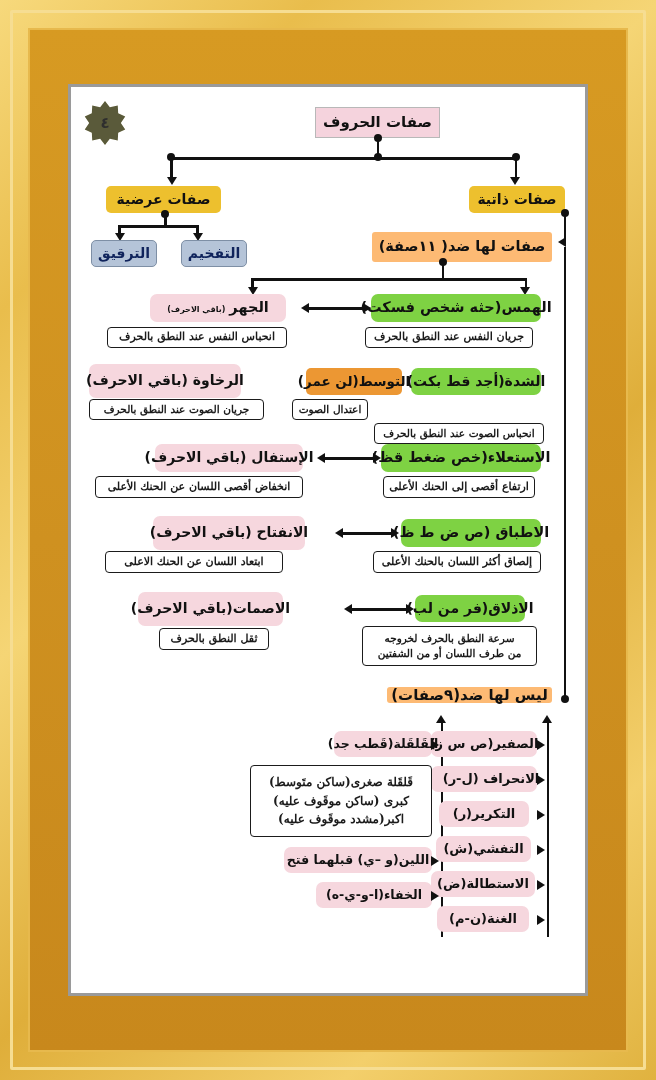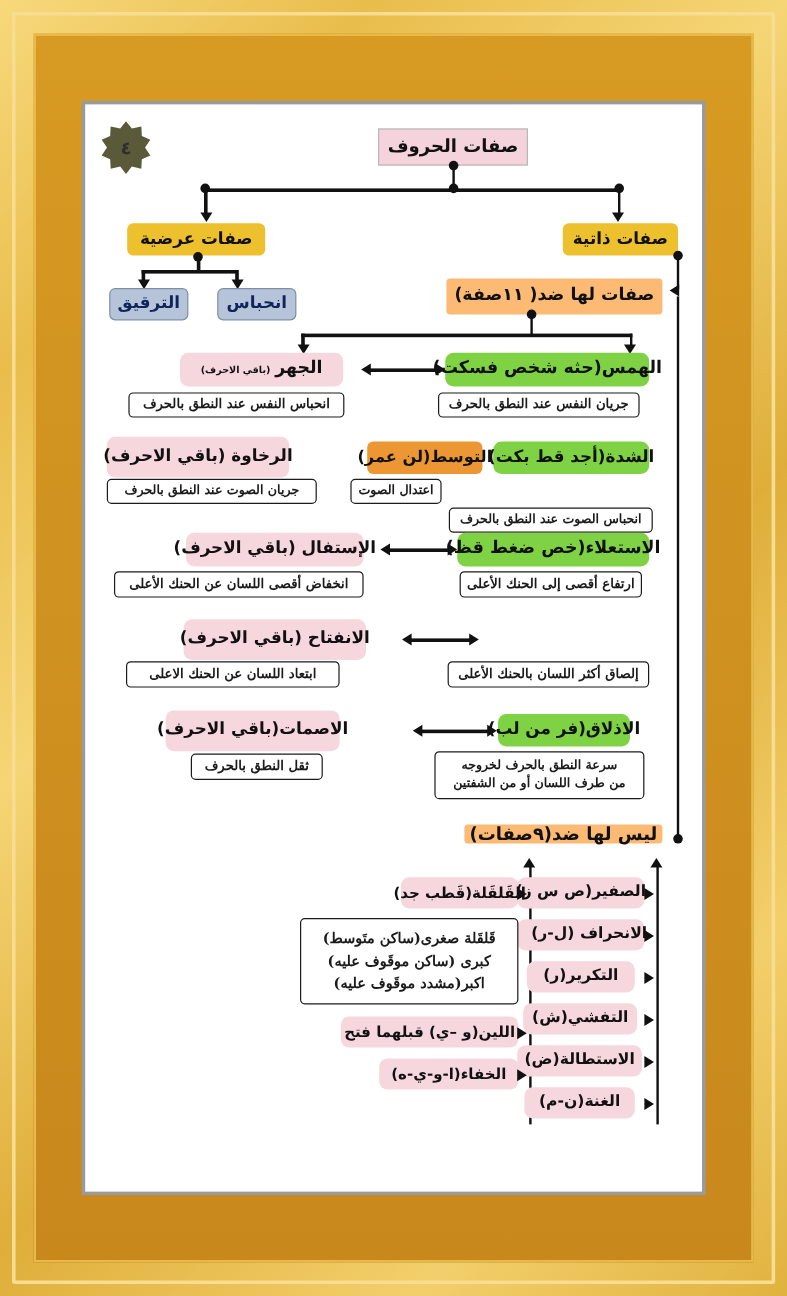--- a/index.html
+++ b/index.html
@@ -130,21 +130,21 @@
 
     <div class="dot" style="left:90px;top:123px;"></div>
     <div class="vline" style="left:93px;top:128px;height:12px;"></div>
     <div class="hline" style="left:47px;width:80px;top:138px;"></div>
     <div class="vline" style="left:47px;top:138px;height:10px;"></div>
     <div class="arr-d" style="left:44px;top:146px;"></div>
     <div class="vline" style="left:125px;top:138px;height:10px;"></div>
     <div class="arr-d" style="left:122px;top:146px;"></div>
 
     <div class="node blue" style="left:110px;top:153px;width:66px;height:27px;font-size:14px;">
-      <span>انحباس</span>
+      <span>التفخيم</span>
     </div>
     <div class="node blue" style="left:20px;top:153px;width:66px;height:27px;font-size:14px;">
       <span>الترقيق</span>
     </div>
 
     <div class="dot" style="right:16px;top:122px;"></div>
     <div class="vline" style="right:19px;top:126px;height:28px;"></div>
     <div class="arr-l" style="right:19px;top:150px;"></div>
 
     <div class="node orange" style="right:33px;top:145px;width:180px;height:30px;font-size:14.5px;">
@@ -213,20 +213,23 @@
     <div class="node pink-soft" style="left:84px;top:357px;width:148px;height:28px;font-size:14px;">
       <span>الإستفال (باقي الاحرف)</span>
     </div>
     <div class="node desc" style="left:24px;top:389px;width:208px;height:22px;font-size:11px;">
       <span>انخفاض أقصى اللسان  عن الحنك الأعلى</span>
     </div>
     <div class="hline" style="right:208px;width:56px;top:370px;"></div>
     <div class="arr-r" style="right:204px;top:366px;"></div>
     <div class="arr-l" style="right:260px;top:366px;"></div>
 
+    <div class="node green" style="right:44px;top:432px;width:140px;height:28px;font-size:14.5px;">
+      <span>الاطباق (ص ض ط ظ)</span>
+    </div>
     <div class="node desc" style="right:44px;top:464px;width:168px;height:22px;font-size:11px;">
       <span>إلصاق أكثر اللسان بالحنك الأعلى</span>
     </div>
 
     <div class="node pink-soft" style="left:82px;top:429px;width:152px;height:34px;font-size:14px;">
       <span>الانفتاح (باقي الاحرف)</span>
     </div>
     <div class="node desc" style="left:34px;top:464px;width:178px;height:22px;font-size:11px;">
       <span>ابتعاد اللسان عن الحنك الاعلى</span>
     </div>

